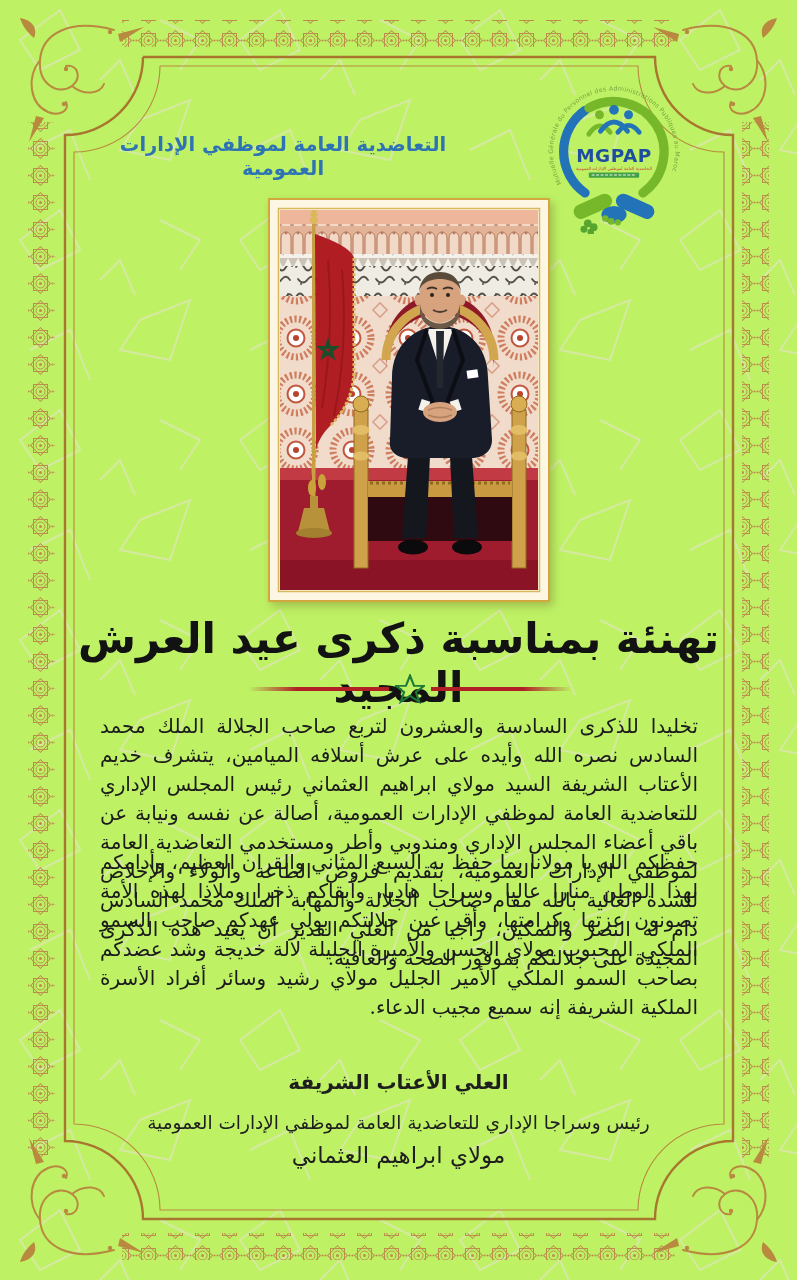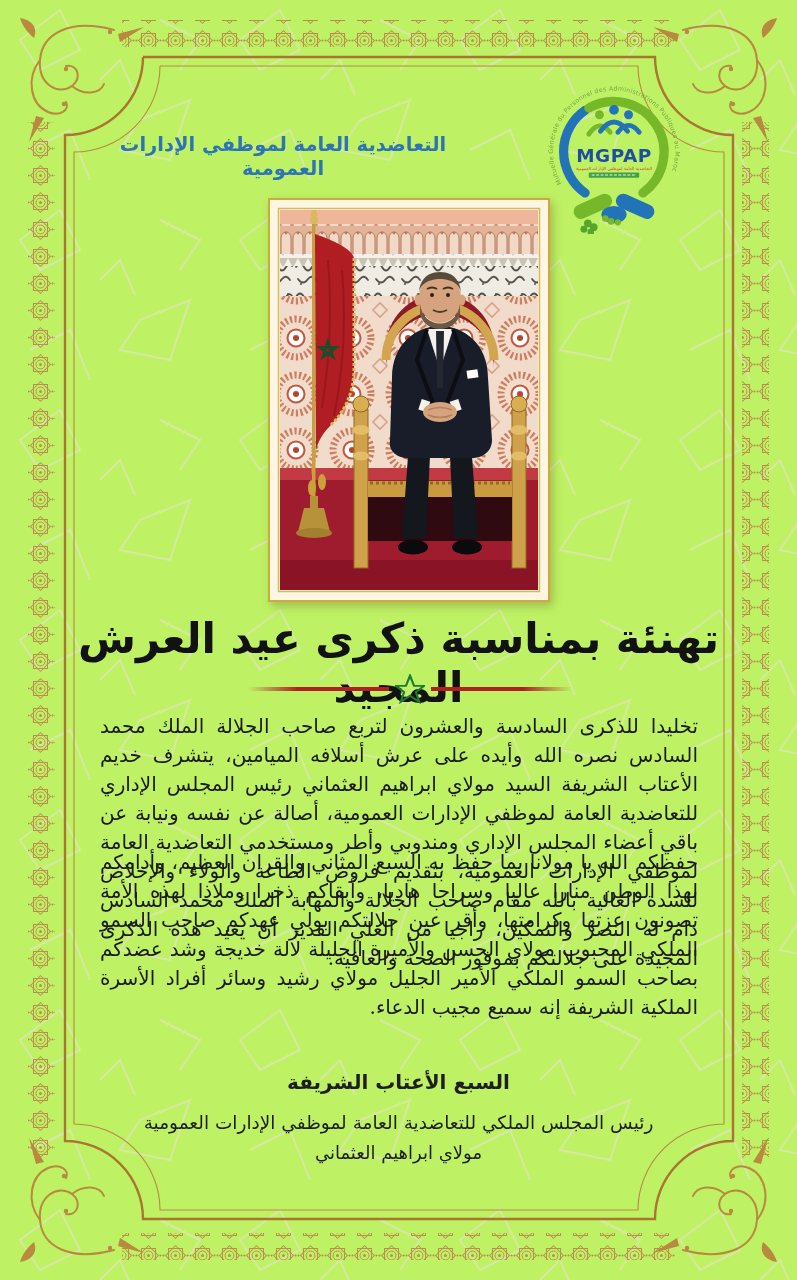--- a/index.html
+++ b/index.html
@@ -30,21 +30,21 @@
   
   .para{position:absolute;left:100px;width:598px;direction:rtl;
     text-align:justify;color:#1b1b1b;font-size:20px;line-height:29px;
     font-family:"DejaVu Serif","DejaVu Sans",sans-serif;}
   .p1{top:712px;}
   .p2{top:848px;}
   
   .sig{position:absolute;left:0;width:797px;text-align:center;direction:rtl;color:#1e1e1e;}
   .sig1{top:1070px;font-size:20px;font-weight:bold;}
   .sig2{top:1112px;font-size:18.5px;}
-  .sig3{top:1142px;font-size:18px;}
+  .sig3{top:1142px;font-size:23px;}
 </style>
 </head>
 <body>
 
 <div class="page">
 
   <svg class="deco" width="797" height="1280" viewBox="0 0 797 1280" aria-hidden="true">
     <defs>
 
       <pattern id="wm" width="220" height="200" patternUnits="userSpaceOnUse">
@@ -292,17 +292,17 @@
     <div class="line l"></div>
     <svg width="30" height="30" viewBox="0 0 30 30">
       <path d="M 15,2 L 19.1,14.6 L 29,14.6 L 20.9,22 L 24.2,34 L 15,26.5 L 5.8,34 L 9.1,22 L 1,14.6 L 10.9,14.6 Z" transform="scale(1,0.82)" fill="none" stroke="#1e7a34" stroke-width="2.2"></path>
     </svg>
     <div class="line r"></div>
   </div>
 
   <div class="para p1">تخليدا للذكرى السادسة والعشرون لتربع صاحب الجلالة الملك محمد السادس نصره الله وأيده على عرش أسلافه الميامين، يتشرف خديم الأعتاب الشريفة السيد مولاي ابراهيم العثماني رئيس المجلس الإداري للتعاضدية العامة لموظفي الإدارات العمومية، أصالة عن نفسه ونيابة عن باقي أعضاء المجلس الإداري ومندوبي وأطر ومستخدمي التعاضدية العامة لموظفي الإدارات العمومية، بتقديم فروض الطاعة والولاء والإخلاص للسدة العالية بالله مقام صاحب الجلالة والمهابة الملك محمد السادس دام له النصر والتمكين، راجيا من العلي القدير أن يعيد هذه الذكرى المجيدة على جلالتكم بموفور الصحة والعافية.</div>
   <div class="para p2">حفظكم الله يا مولانا بما حفظ به السبع المثاني والقران العظيم، وأدامكم لهذا الوطن منارا عاليا وسراجا هاديا، وأبقاكم ذخرا وملاذا لهذه الأمة تصونون عزتها وكرامتها، وأقر عين جلالتكم بولي عهدكم صاحب السمو الملكي المحبوب مولاي الحسن والأميرة الجليلة لالة خديجة وشد عضدكم بصاحب السمو الملكي الأمير الجليل مولاي رشيد وسائر أفراد الأسرة الملكية الشريفة إنه سميع مجيب الدعاء.</div>
 
-  <div class="sig sig1">السبع الأعتاب الشريفة</div>
-  <div class="sig sig2">رئيس المجلس الملكي للتعاضدية العامة لموظفي الإدارات العمومية</div>
+  <div class="sig sig1">العلي الأعتاب الشريفة</div>
+  <div class="sig sig2">رئيس وسراجا الإداري للتعاضدية العامة لموظفي الإدارات العمومية</div>
   <div class="sig sig3">مولاي ابراهيم العثماني</div>
 
 </div>
 
 </body></html>

